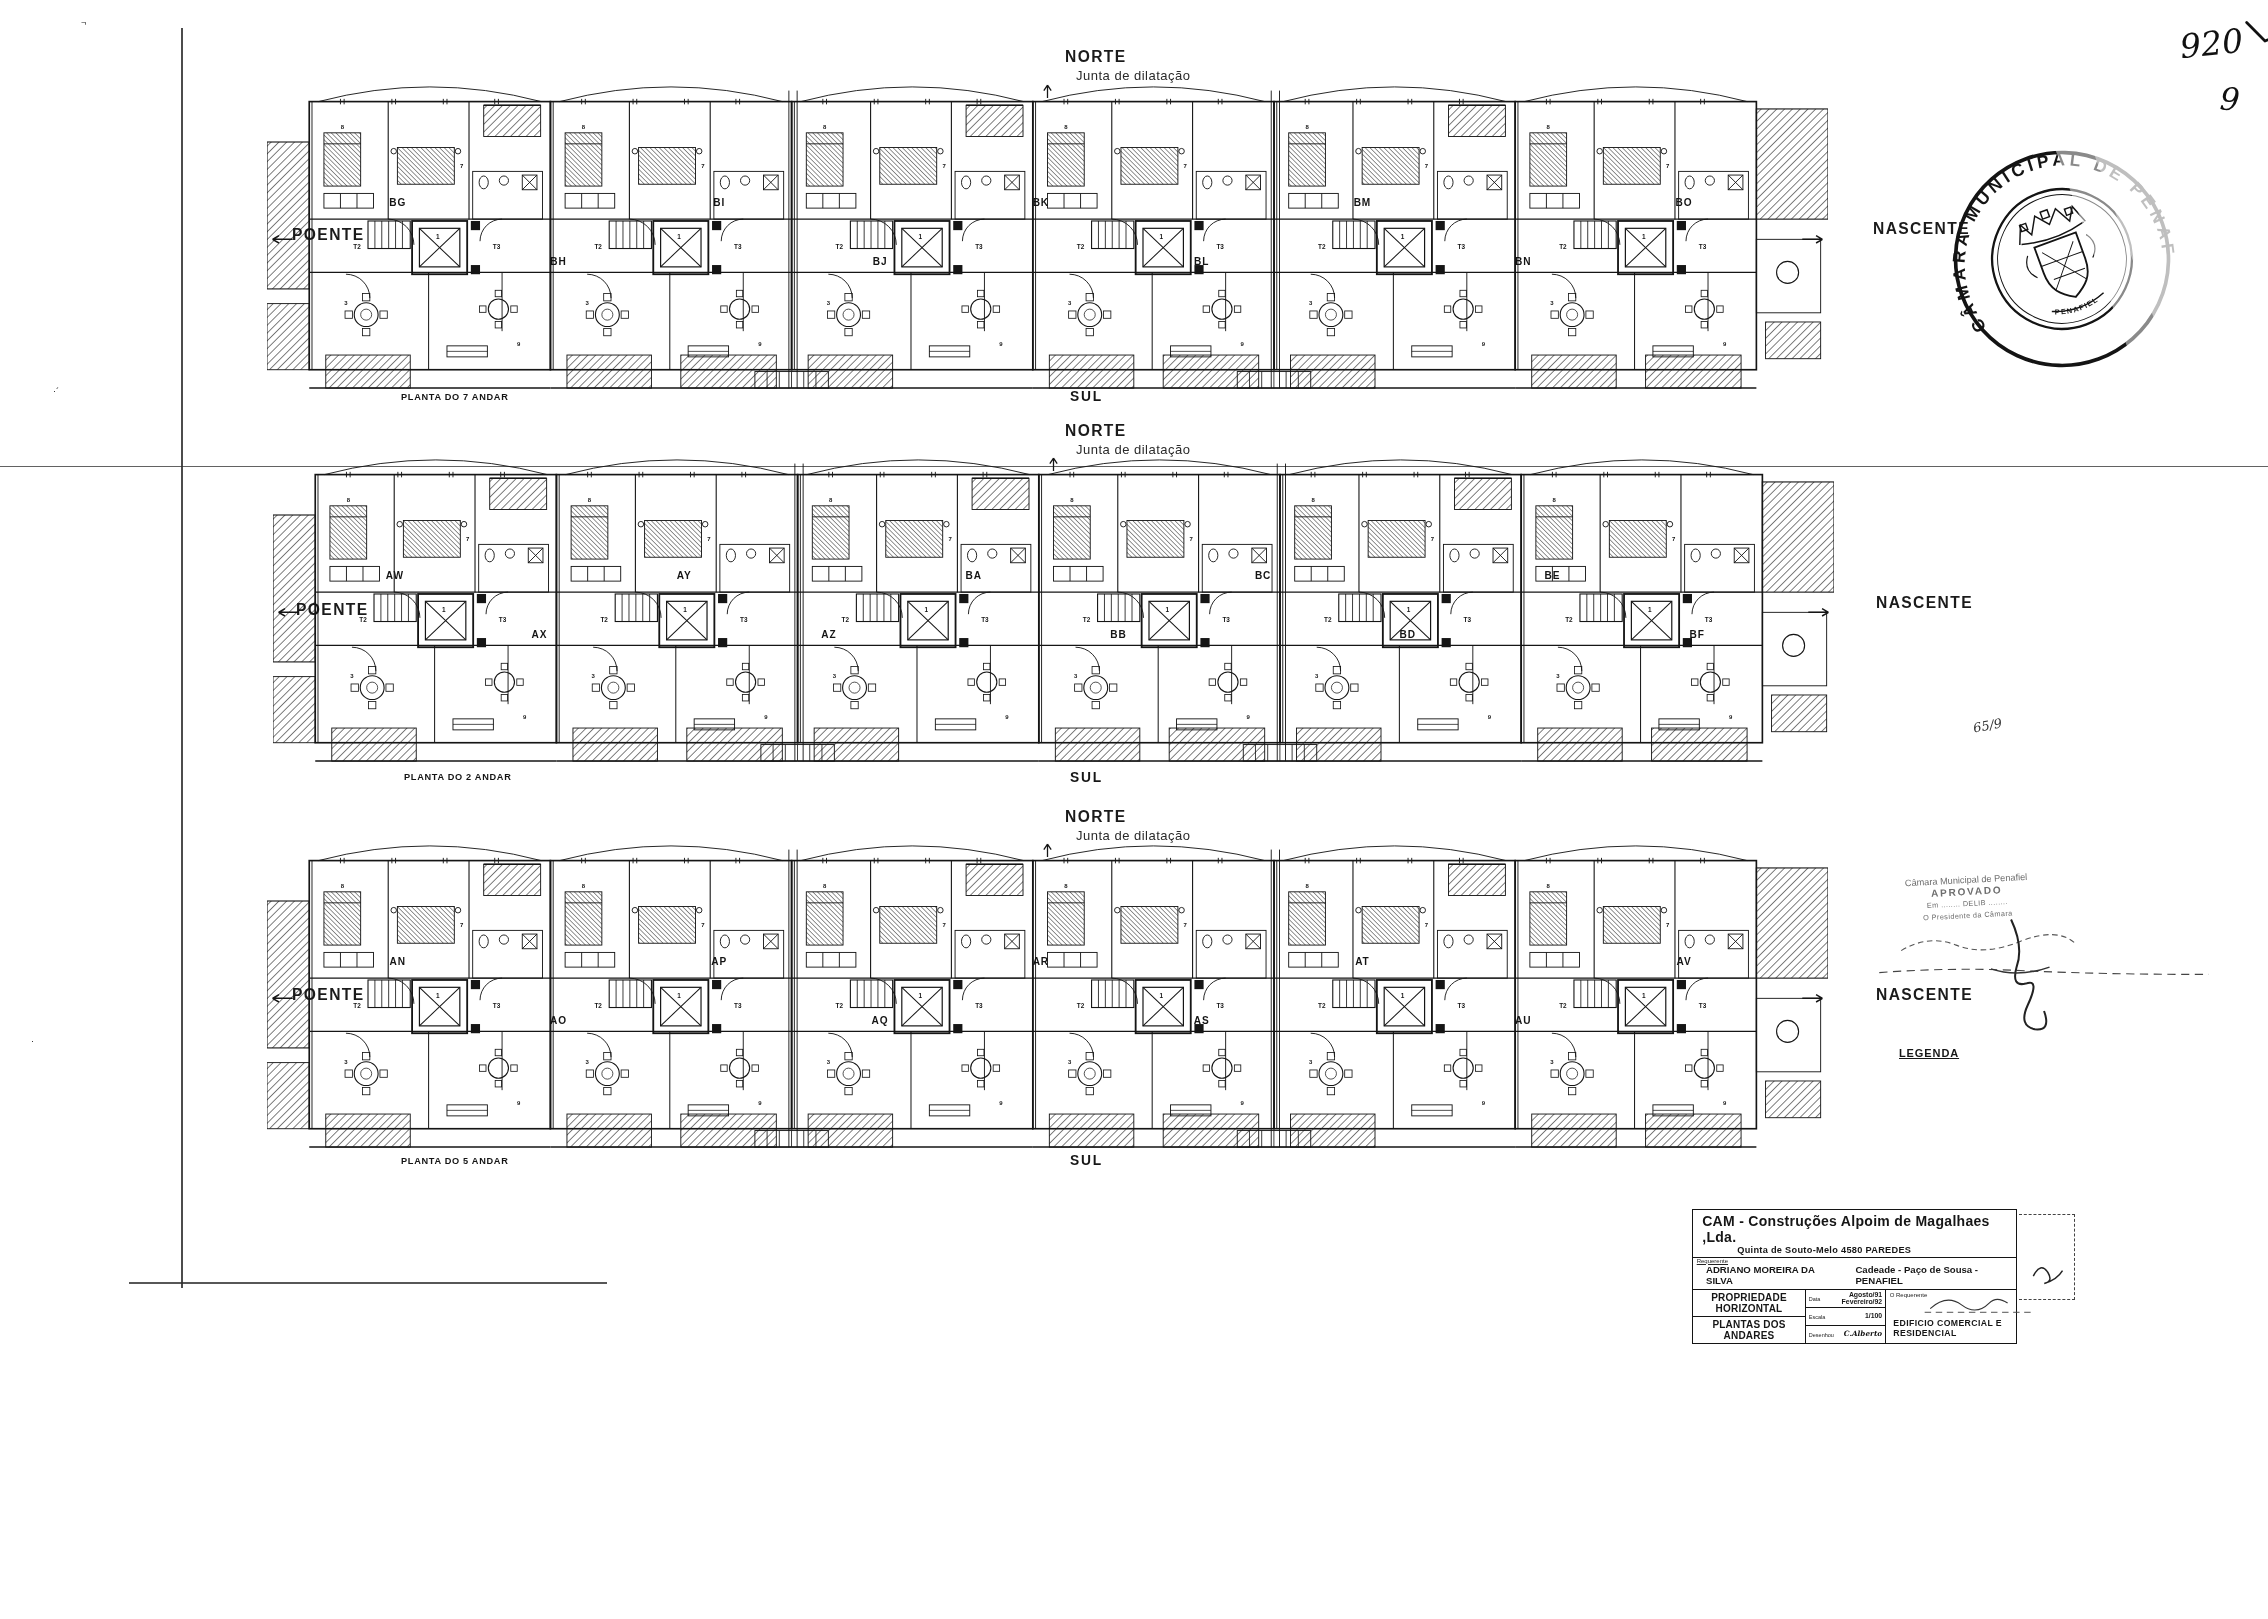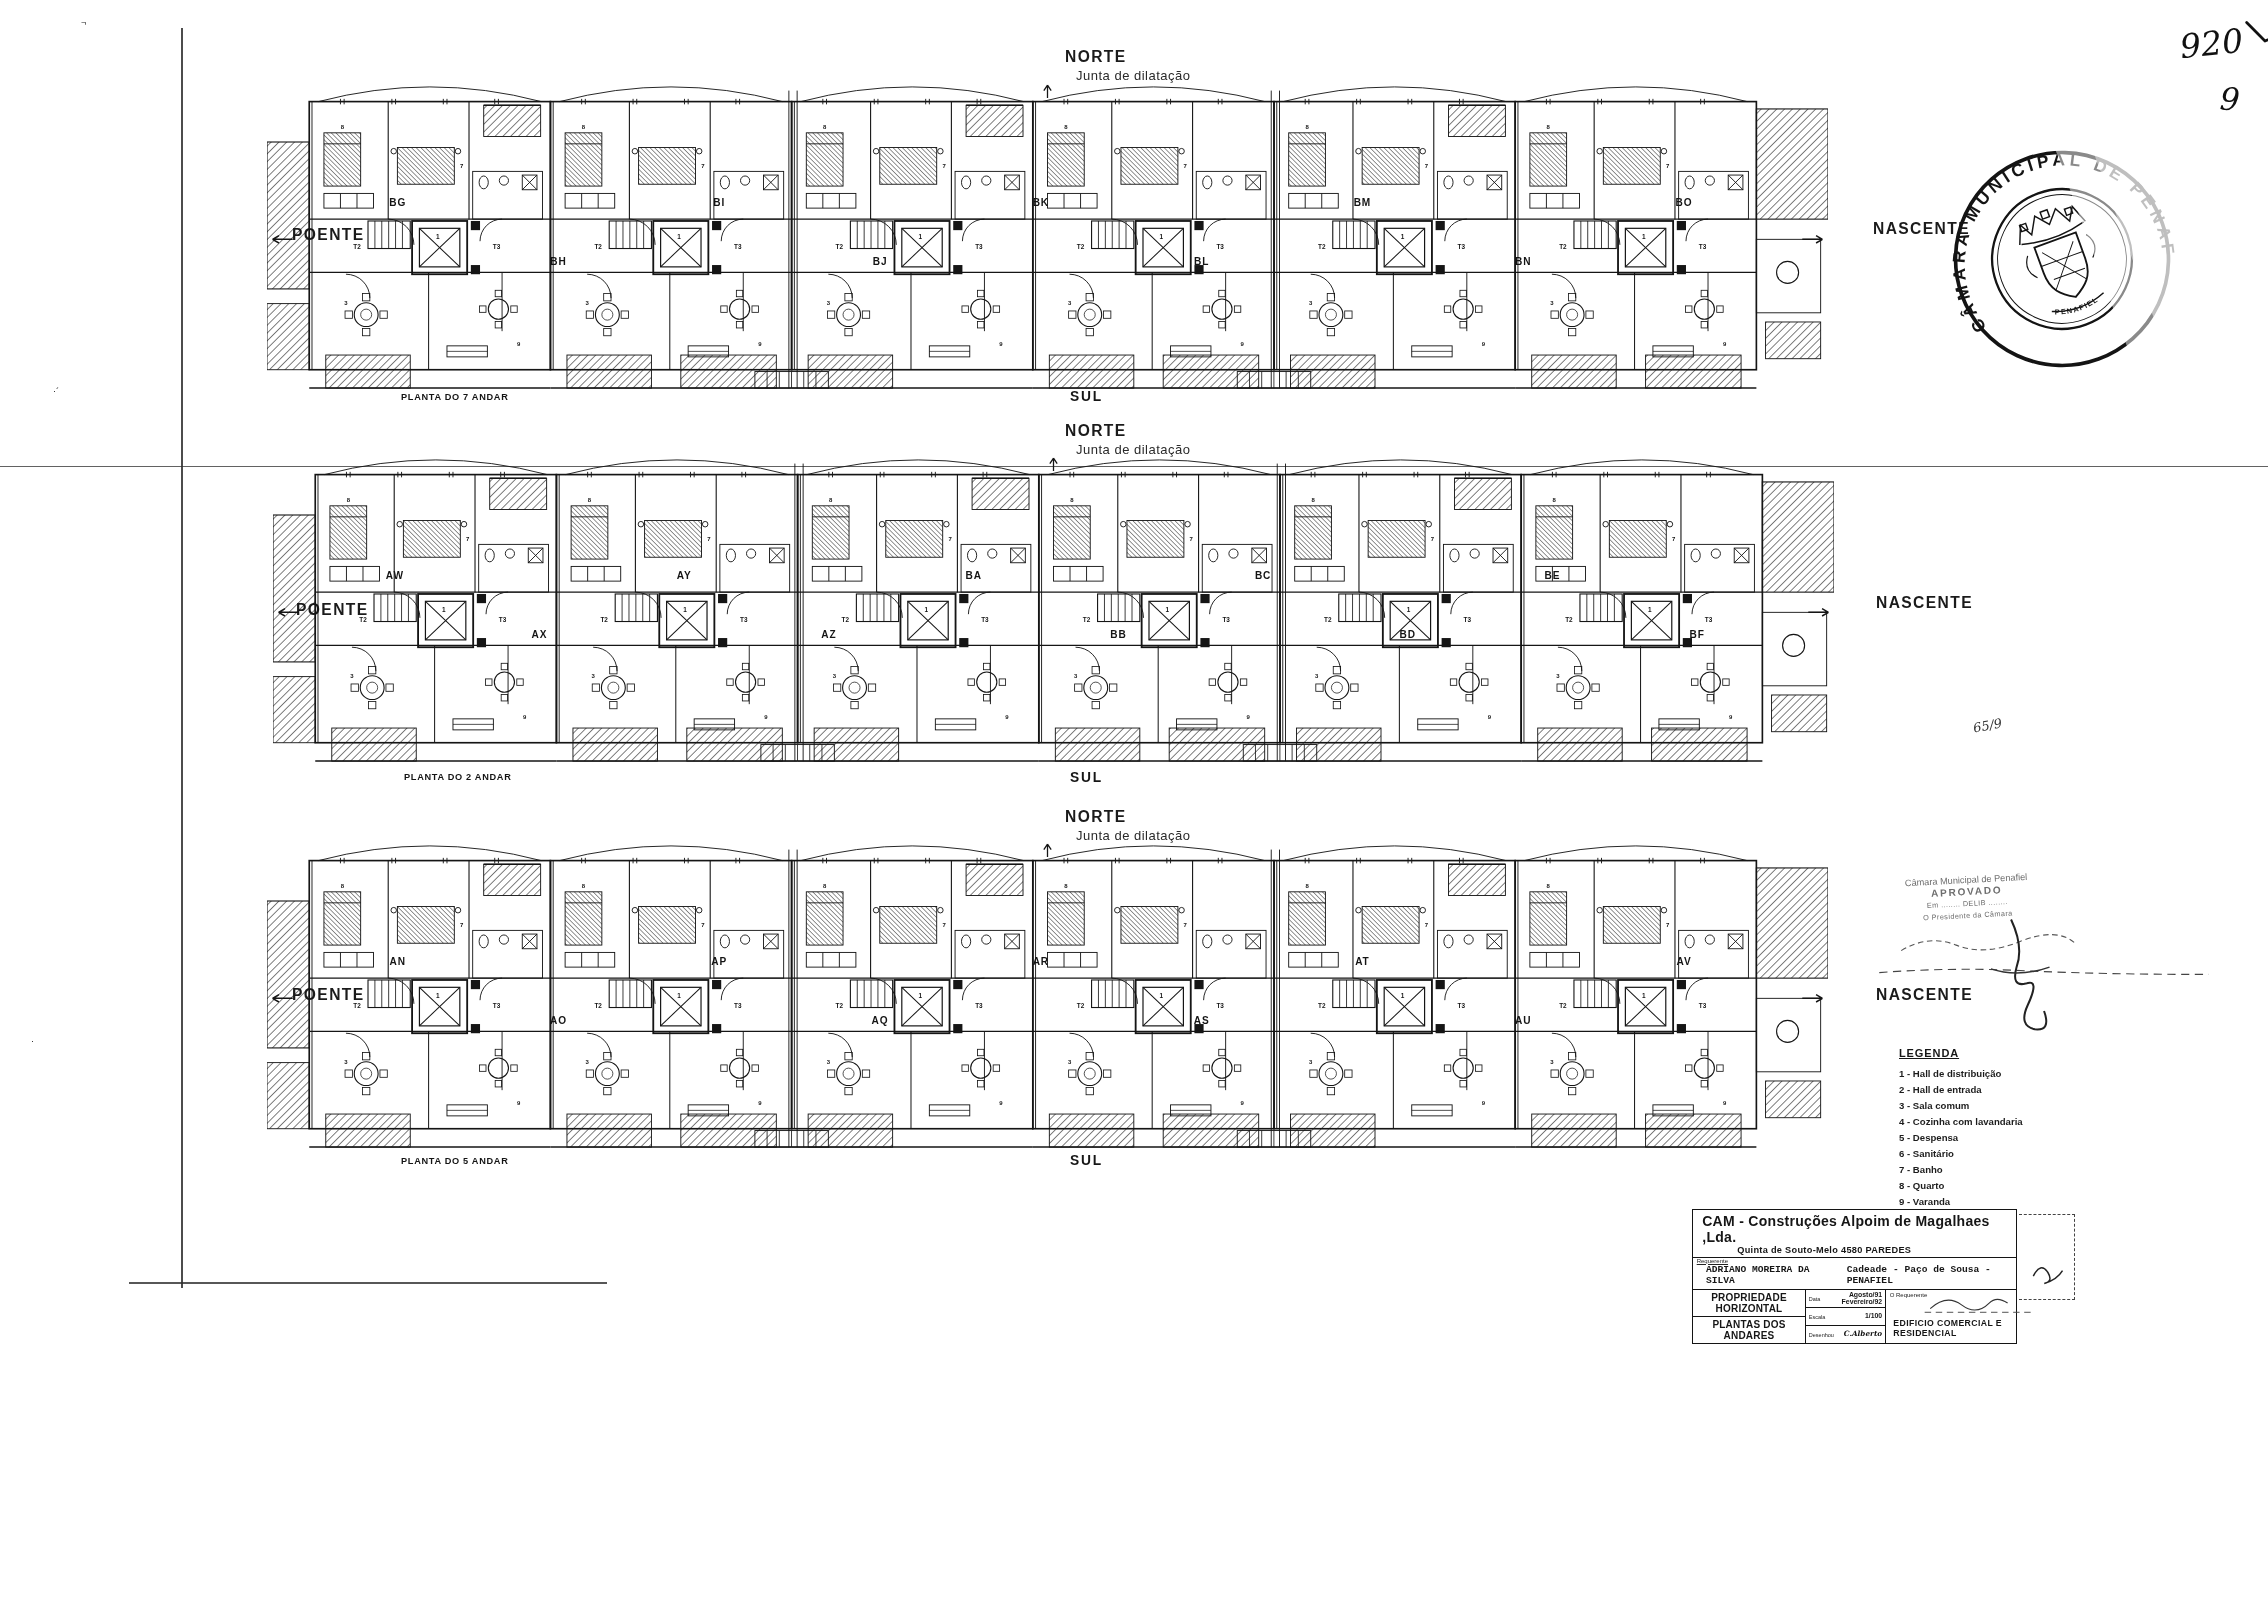--- a/index.html
+++ b/index.html
@@ -21,21 +21,21 @@
   .legend .ltitle{font-weight:bold;font-size:11px;letter-spacing:0.9px;text-decoration:underline;margin-bottom:7.3px;}
   .legend .litem{font-size:9.6px;font-weight:bold;line-height:16px;color:#1d1d1d;white-space:nowrap;}
   
   .hand{font-family:"DejaVu Serif",serif;font-style:italic;color:#111;}
   
   .tb{border:1.8px solid #141414;background:#fff;font-size:9.2px;}
   .tb .row1{border-bottom:1.8px solid #141414;padding:2.8px 5.5px 1.8px 9.2px;}
   .tb .c1{font-weight:bold;font-size:14px;letter-spacing:0.3px;}
   .tb .c2{font-weight:bold;font-size:9.2px;letter-spacing:0.3px;margin-left:35px;}
   .tb .reqlbl{font-size:6px;text-decoration:underline;padding:0 0 0 3.7px;color:#222;}
-  .tb .row2{border-bottom:1.8px solid #141414;padding:0.9px 3.7px 2.8px 13px;font-weight:bold;font-size:9.6px;display:flex;gap:24px;font-family:Liberation Mono, monospace;}
+  .tb .row2{border-bottom:1.8px solid #141414;padding:0.9px 3.7px 2.8px 13px;font-weight:bold;font-size:9.6px;display:flex;gap:24px;}
   .tb .grid{display:flex;height:53px;}
   .tb .colA{width:112px;border-right:1.8px solid #141414;display:flex;flex-direction:column;}
   .tb .colA>div{flex:1;display:flex;align-items:center;justify-content:center;font-weight:bold;font-size:10px;letter-spacing:0.2px;text-align:center;}
   .tb .colA>div:first-child{border-bottom:1.4px solid #141414;}
   .tb .colB{width:79px;border-right:1.8px solid #141414;display:flex;flex-direction:column;}
   .tb .colB>div{flex:1;border-bottom:1.4px solid #141414;display:flex;justify-content:space-between;align-items:center;padding:0 2.8px;}
   .tb .colB>div:last-child{border-bottom:none;}
   .tb .klbl{font-size:5.5px;color:#222;}
   .tb .kval{font-size:6.9px;font-weight:bold;text-align:right;line-height:6.9px;}
   .tb .colC{flex:1;position:relative;}
@@ -1511,31 +1511,20 @@
   </div>
   <svg class="abs" style="left:1873px;top:914px;" width="386" height="119" viewBox="0 0 420 130">
     <path d="M30,40 q30,-18 60,-6 t70,-4 t60,2" stroke="#555" stroke-width="1.2" fill="none" stroke-dasharray="6 4"></path>
     <path d="M6,64 q80,-6 160,-2 t200,4" stroke="#444" stroke-width="1.2" fill="none" stroke-dasharray="9 6"></path>
     <path d="M150,6 q14,30 6,52 q-6,22 10,18 q16,-6 2,24 q-10,22 8,26 q18,2 10,-20" stroke="#222" stroke-width="2.2" fill="none"></path>
     <path d="M128,60 q30,10 64,-2" stroke="#333" stroke-width="1.6" fill="none"></path>
   </svg>
 
   <div class="abs legend" style="left:1875px;top:1047px;margin-left:24px;">
     <div class="ltitle">LEGENDA</div>
-    <div id="legend-items">
-        <div class="litem">1 - Hall de distribuição</div>
-        <div class="litem">2 - Hall de entrada</div>
-        <div class="litem">3 - Sala comum</div>
-        <div class="litem">4 - Cozinha com lavandaria</div>
-        <div class="litem">5 - Despensa</div>
-        <div class="litem">6 - Sanitário</div>
-        <div class="litem">7 - Banho</div>
-        <div class="litem">8 - Quarto</div>
-        <div class="litem">9 - Varanda</div>
-      </div>
   </div>
 
   <div class="abs tb" style="left:1692px;top:1209px;width:323px;">
     <div class="row1">
       <div class="c1">CAM - Construções Alpoim de Magalhaes ,Lda.</div>
       <div class="c2">Quinta de Souto-Melo 4580 PAREDES</div>
     </div>
     <div class="reqlbl">Requerente</div>
     <div class="row2">
       <span>ADRIANO MOREIRA DA SILVA</span>

